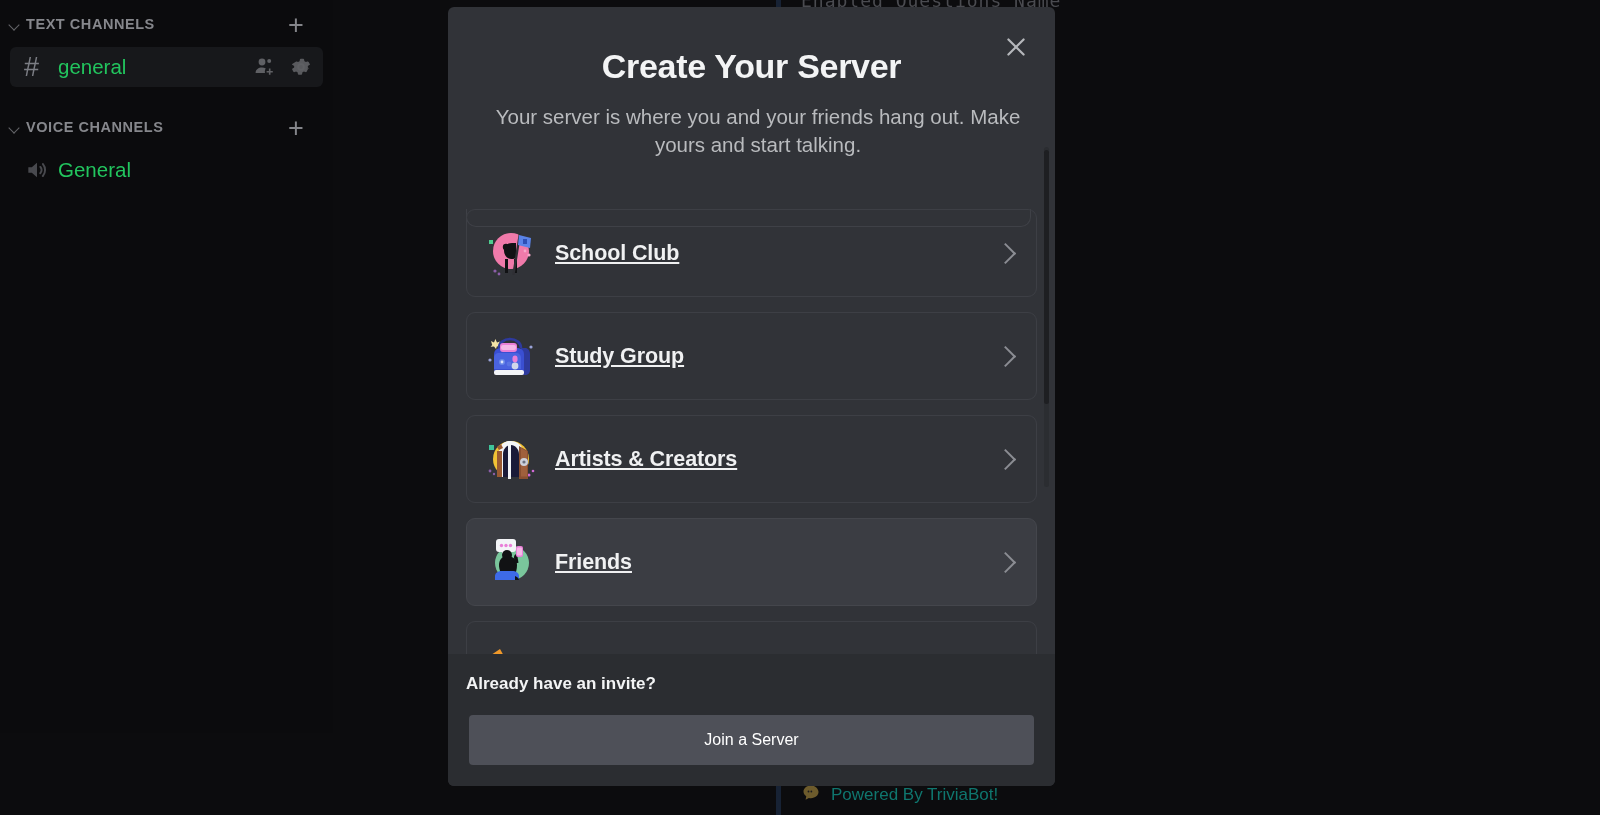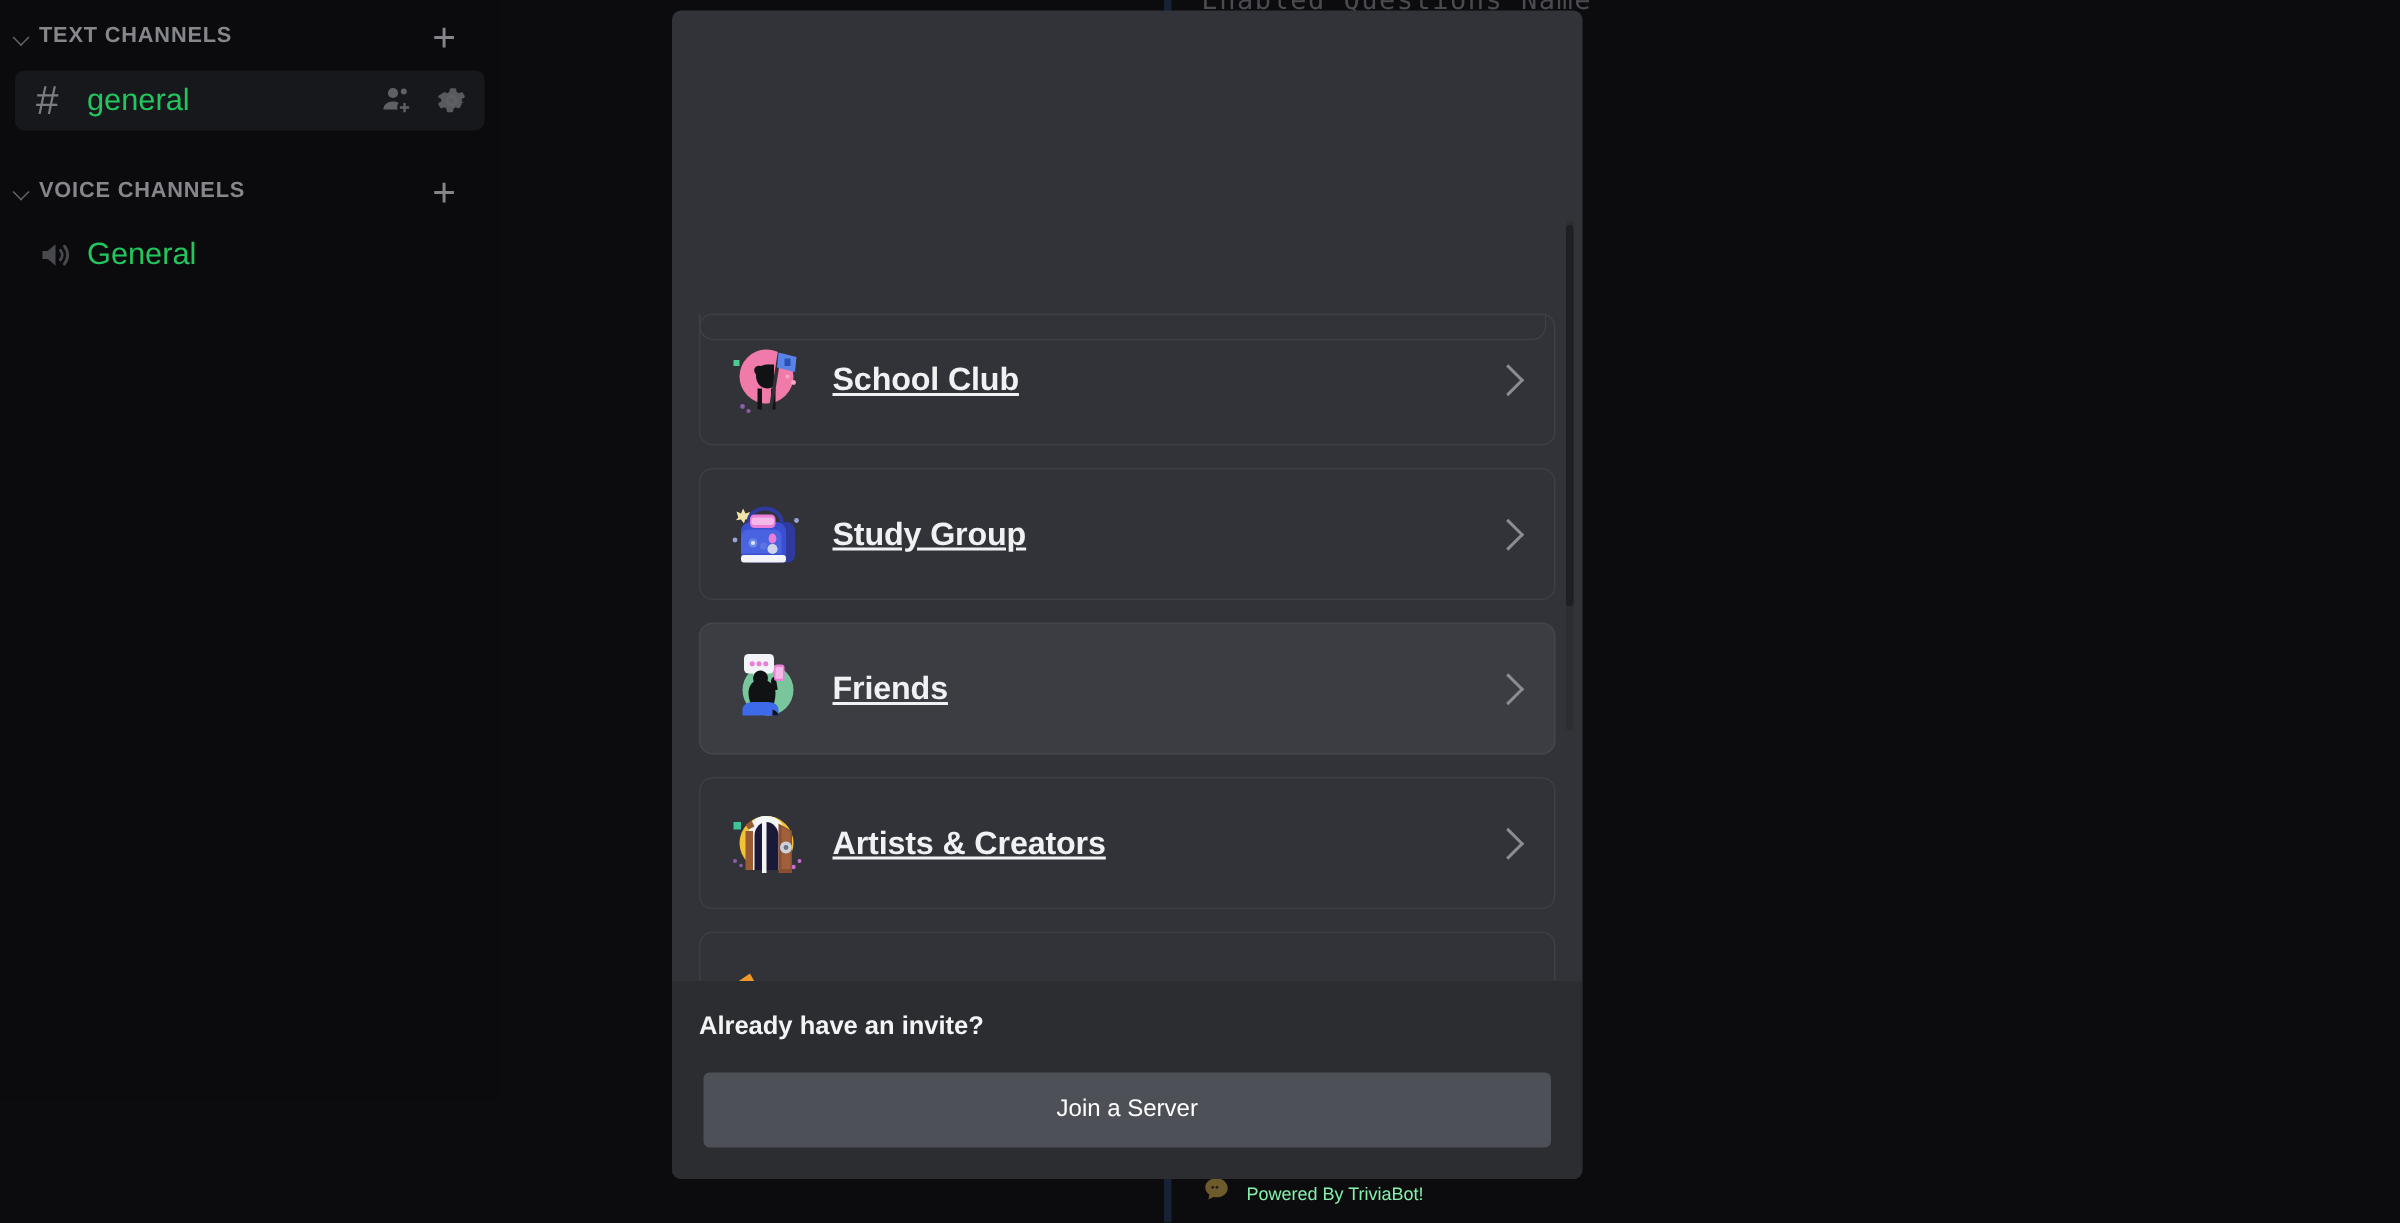--- a/index.html
+++ b/index.html
@@ -66,21 +66,21 @@
   }
   .msg-accent-bar {
     position: absolute; left: 443px; top: 0; width: 5px; height: 815px;
     background: #172234;
   }
   .bg-footer {
     position: absolute; left: 468px; top: 783px;
     display: flex; align-items: center; gap: 10px;
   }
   .bg-footer-text {
-    font-size: 12px; color: #86efac; white-space: nowrap;
+    font-size: 17px; color: #0f766e; white-space: nowrap;
   }
 
   
   .modal {
     position: absolute; left: 448px; top: 7px;
     width: 607px; height: 779px;
     background: #313338; border-radius: 6px;
     overflow: hidden;
   }
   .modal-head { position: relative; padding: 40px 40px 0; }
@@ -215,20 +215,30 @@
           <circle cx="9" cy="10.2" r="1.1" fill="#1b1b1e"></circle>
           <circle cx="12.4" cy="10.2" r="1.1" fill="#1b1b1e"></circle>
         </svg>
       </span>
       <span class="bg-footer-text">Powered By TriviaBot!</span>
     </div>
   </div>
 
   <div class="modal">
 
+    <div class="modal-head">
+      <div class="modal-title">Create Your Server</div>
+      <div class="modal-sub">Your server is where you and your friends hang out. Make yours and start talking.</div>
+      <div class="close-btn">
+        <svg width="28" height="28" viewBox="0 0 24 24" fill="none" stroke="#b5b7bb" stroke-width="1.9" stroke-linecap="round">
+          <line x1="5.5" y1="5.5" x2="18.5" y2="18.5"></line>
+          <line x1="18.5" y1="5.5" x2="5.5" y2="18.5"></line>
+        </svg>
+      </div>
+    </div>
 
     <div class="list-scroll">
       <div class="list-inner">
 
         <div class="top-divider"></div>
 
         <div class="srv-item" style="margin-top:20px">
           <span class="srv-icon">
             <svg width="52" height="52" viewBox="0 0 52 52">
               <circle cx="26" cy="24" r="18" fill="#f07aaa"></circle>
@@ -267,42 +277,20 @@
               <circle cx="17" cy="32" r="1.4" fill="#dde4fb"></circle>
               <ellipse cx="30" cy="29" rx="2.6" ry="3.4" fill="#e97fd8"></ellipse>
               <circle cx="30" cy="36" r="3.4" fill="#cfd6ea"></circle>
               <circle cx="24" cy="34" r="2.4" fill="#5a74e4"></circle>
             </svg>
           </span>
           <span class="srv-label">Study Group</span>
           <span class="chev"></span>
         </div>
 
-        <div class="srv-item hovered">
-          <span class="srv-icon">
-            <svg width="52" height="52" viewBox="0 0 52 52">
-              <circle cx="27" cy="27" r="17" fill="#7ac69c"></circle>
-              <rect x="11" y="3" width="20" height="13" rx="3" fill="#f3f4f7"></rect>
-              <path d="M17 16l1 5 5-5z" fill="#f3f4f7"></path>
-              <circle cx="16.5" cy="9.5" r="1.7" fill="#e97fd8"></circle>
-              <circle cx="21" cy="9.5" r="1.7" fill="#e97fd8"></circle>
-              <circle cx="25.5" cy="9.5" r="1.7" fill="#e97fd8"></circle>
-              <path d="M22 20c-5 0-8 4-8 9s2 9 5 11h10c2-3 3-7 3-11 0-5-4-9-10-9z" fill="#111214"></path>
-              <circle cx="22" cy="19" r="5" fill="#111214"></circle>
-              <path d="M32 18c-2 0-3 1.6-3 3.4l1 6 3.5-.6-1-6z" fill="#111214"></path>
-              <rect x="31" y="10" width="7" height="11" rx="2" fill="#e97fd8"></rect>
-              <rect x="32" y="11.5" width="5" height="8" rx="1" fill="#f5b8e8"></rect>
-              <path d="M10 40c0-3 3-5 7-5h10c4 0 7 2 7 5v4H10z" fill="#3d6ae8"></path>
-              <path d="M30 40c3 1 4 3 4 4h-4z" fill="#111214"></path>
-            </svg>
-          </span>
-          <span class="srv-label">Friends</span>
-          <span class="chev"></span>
-        </div>
-
         <div class="srv-item">
           <span class="srv-icon">
             <svg width="52" height="52" viewBox="0 0 52 52">
               <circle cx="26" cy="26" r="18" fill="#f2c335"></circle>
               <rect x="4" y="12" width="5" height="5" fill="#3fc49a"></rect>
               <circle cx="5" cy="38" r="1.4" fill="#8b5ea8"></circle>
               <circle cx="9" cy="41" r="1.2" fill="#8b5ea8"></circle>
               <circle cx="44" cy="42" r="1.5" fill="#d06ad6"></circle>
               <circle cx="48" cy="38" r="1.3" fill="#d06ad6"></circle>
               <path d="M14 44V20c0-7 5-12 12-12s12 5 12 12v24z" fill="#f3f4f7"></path>
@@ -313,20 +301,42 @@
               <path d="M34 13l9 5v28h-9z" fill="#8a4f30"></path>
               <path d="M36 15l6 3.4v25H36z" fill="#a0603c"></path>
               <circle cx="39" cy="29" r="4" fill="#cdd1da"></circle>
               <circle cx="39" cy="29" r="1.6" fill="#6c7280"></circle>
             </svg>
           </span>
           <span class="srv-label">Artists &amp; Creators</span>
           <span class="chev"></span>
         </div>
 
+        <div class="srv-item hovered">
+          <span class="srv-icon">
+            <svg width="52" height="52" viewBox="0 0 52 52">
+              <circle cx="27" cy="27" r="17" fill="#7ac69c"></circle>
+              <rect x="11" y="3" width="20" height="13" rx="3" fill="#f3f4f7"></rect>
+              <path d="M17 16l1 5 5-5z" fill="#f3f4f7"></path>
+              <circle cx="16.5" cy="9.5" r="1.7" fill="#e97fd8"></circle>
+              <circle cx="21" cy="9.5" r="1.7" fill="#e97fd8"></circle>
+              <circle cx="25.5" cy="9.5" r="1.7" fill="#e97fd8"></circle>
+              <path d="M22 20c-5 0-8 4-8 9s2 9 5 11h10c2-3 3-7 3-11 0-5-4-9-10-9z" fill="#111214"></path>
+              <circle cx="22" cy="19" r="5" fill="#111214"></circle>
+              <path d="M32 18c-2 0-3 1.6-3 3.4l1 6 3.5-.6-1-6z" fill="#111214"></path>
+              <rect x="31" y="10" width="7" height="11" rx="2" fill="#e97fd8"></rect>
+              <rect x="32" y="11.5" width="5" height="8" rx="1" fill="#f5b8e8"></rect>
+              <path d="M10 40c0-3 3-5 7-5h10c4 0 7 2 7 5v4H10z" fill="#3d6ae8"></path>
+              <path d="M30 40c3 1 4 3 4 4h-4z" fill="#111214"></path>
+            </svg>
+          </span>
+          <span class="srv-label">Friends</span>
+          <span class="chev"></span>
+        </div>
+
         <div class="srv-item">
           <span class="srv-icon">
             <svg width="52" height="52" viewBox="0 0 52 52">
               <path d="M6 16l9-6 5 9-10 5z" fill="#f0992a"></path>
               <path d="M14 18c8-4 18-1 23 7 3 5 3 10 1 14H10c-3-7-3-16 4-21z" fill="#e8eaee"></path>
               <ellipse cx="20" cy="24" rx="4" ry="3" fill="#1a1a1c"></ellipse>
             </svg>
           </span>
           <span class="srv-label"></span>
           <span class="chev"></span>

